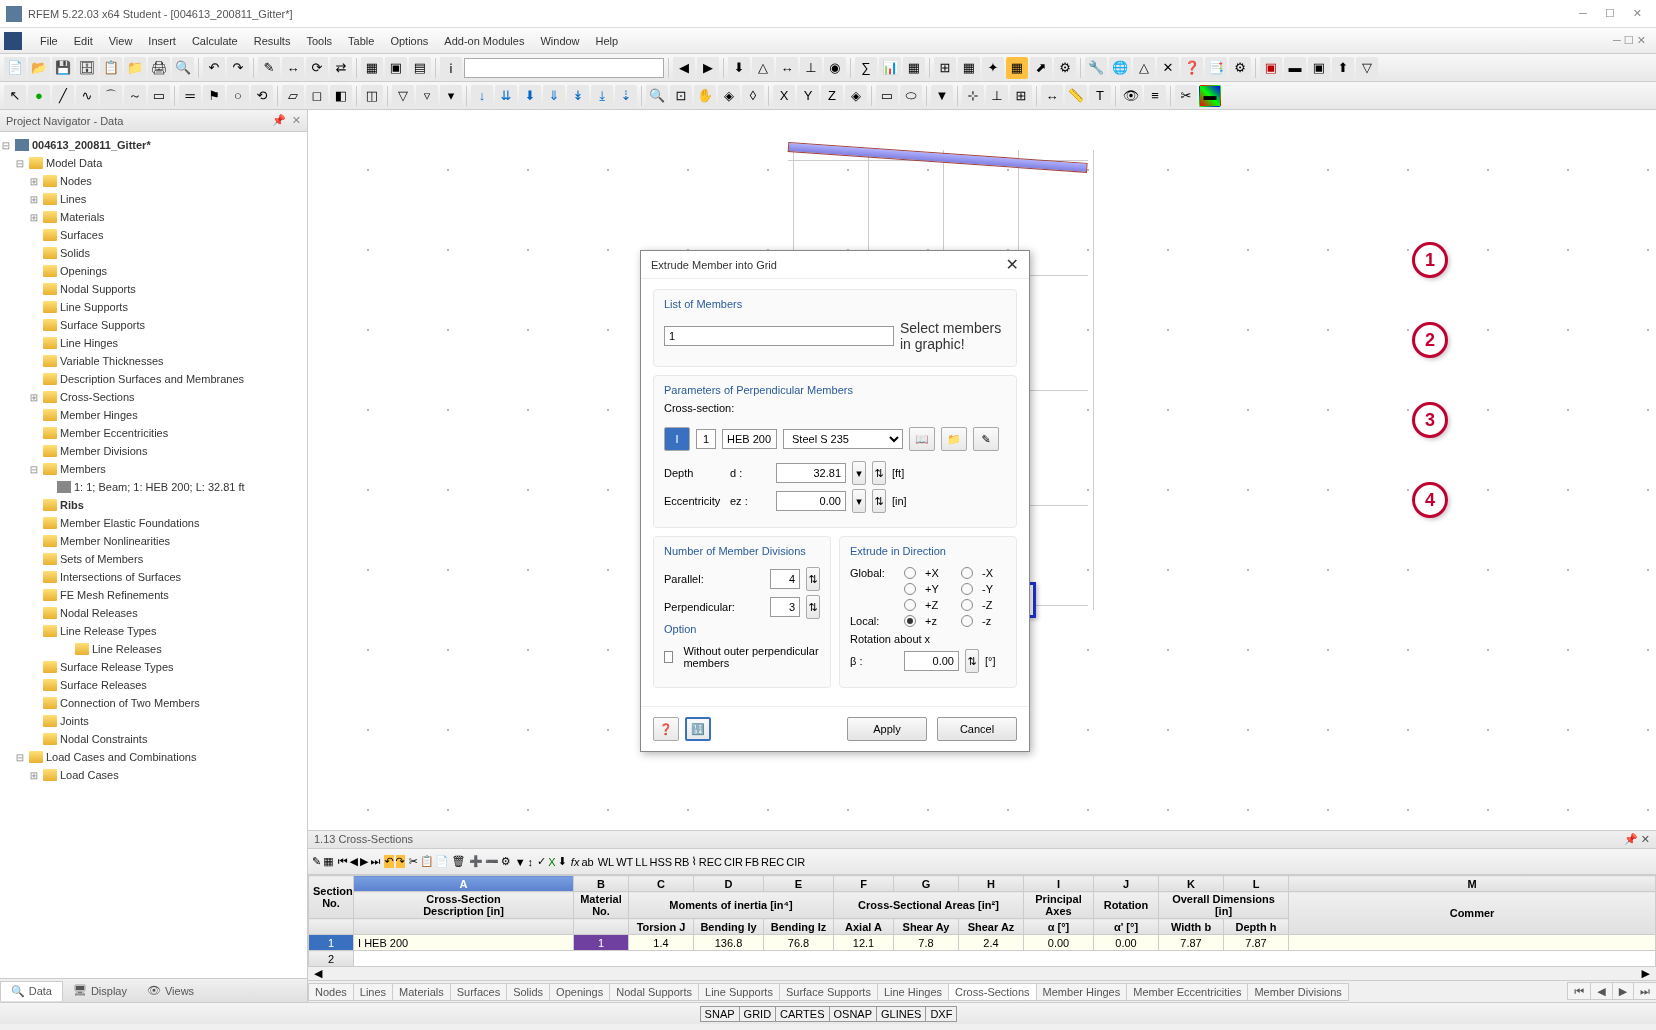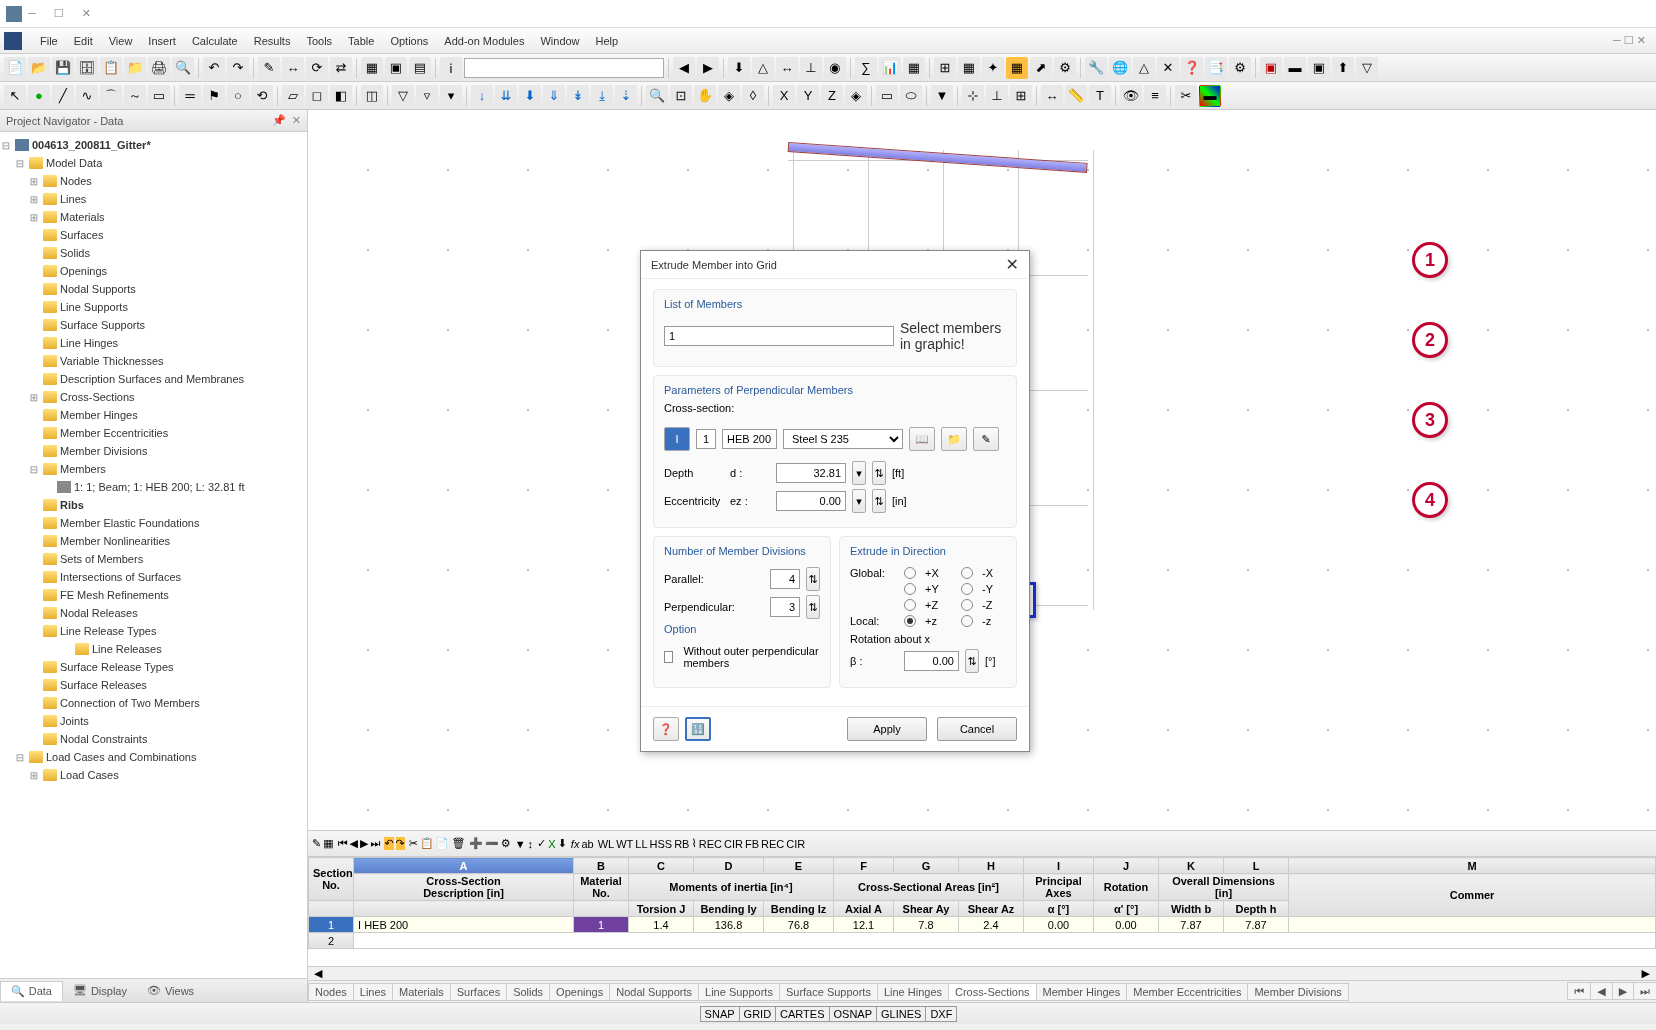--- a/index.html
+++ b/index.html
@@ -71,20 +71,21 @@
 .radio{width:12px;height:12px;border:1px solid #888;border-radius:50%;display:inline-block;margin-right:3px;vertical-align:middle;position:relative}
 .radio.checked::after{content:"";position:absolute;inset:2px;background:#333;border-radius:50%}
 .chk{width:12px;height:12px;border:1px solid #888;display:inline-block;margin-right:4px;vertical-align:middle;background:#fff}
 .scroller{height:14px;border-top:1px solid #ccc;display:flex;background:#f0f0f0}
 </style>
 </head>
 <body>
 
 <div class="titlebar">
   <div class="app-icon"></div>
+  <div class="title-text">RFEM 5.22.03 x64 Student - [004613_200811_Gitter*]</div>
   <div class="winbtns">
     <span>─</span>
     <span>☐</span>
     <span>✕</span>
   </div>
 </div>
 
 <div class="menubar">
   <div class="logo"></div>
   <span class="mitem">File</span>
@@ -559,20 +560,24 @@
             <span class="btn-sm">❓</span>
             <span class="btn-sm" style="border:2px solid #3a70c0">🔢</span>
           </div>
           <button class="dbtn">Apply</button>
           <button class="dbtn">Cancel</button>
         </div>
       </div>
     </div>
 
     <div class="bottom-panel">
+      <div class="bp-title">
+        <span>1.13 Cross-Sections</span>
+        <span><span>📌</span> <span>✕</span></span>
+      </div>
       <div class="bp-toolbar">
         <div class="tbtn">✎</div>
         <div class="tbtn">▦</div>
         <div class="sep"></div>
         <div class="tbtn">⏮</div>
         <div class="tbtn">◀</div>
         <div class="tbtn">▶</div>
         <div class="tbtn">⏭</div>
         <div class="sep"></div>
         <div class="tbtn" style="background:#ffc040">↶</div>

